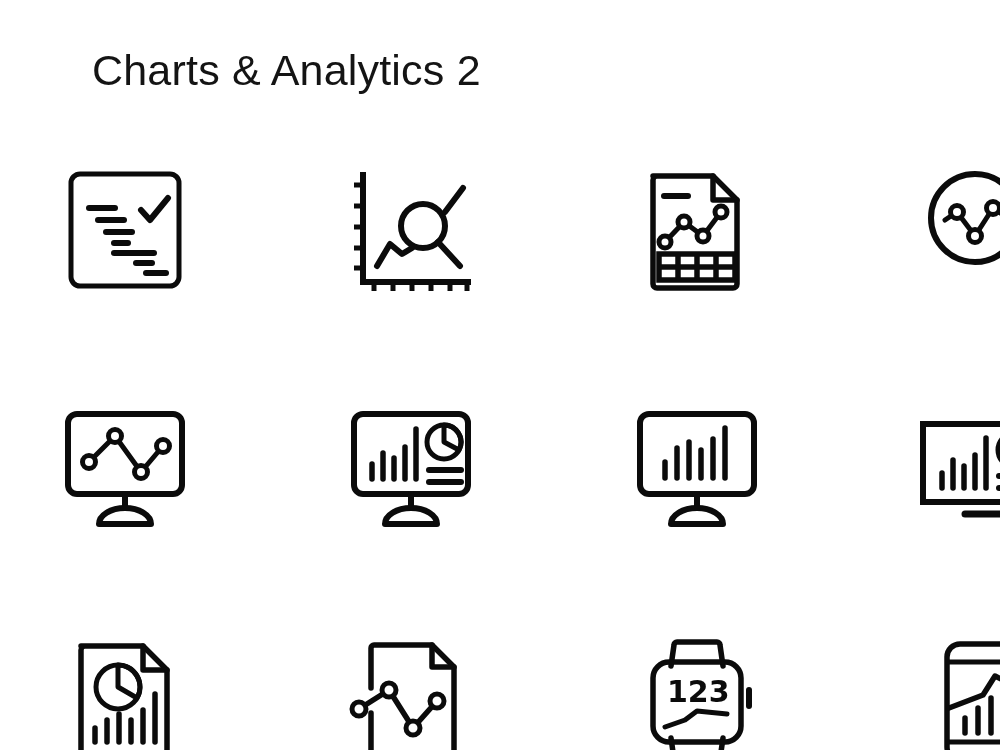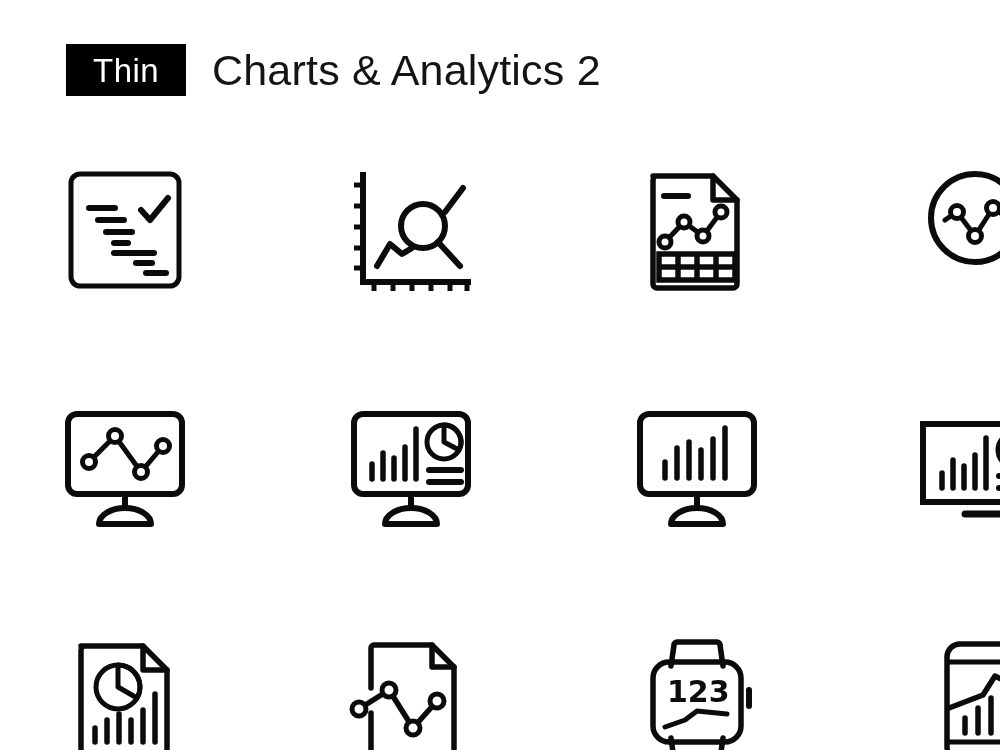--- a/index.html
+++ b/index.html
@@ -118,23 +118,20 @@
     fill: #0b0b0b;
     stroke: none;
   }
 </style>
 </head>
 <body>
 
 <div class="sheet">
 
   <div class="header">
-    <div class="style-badge">
-      <span>Thin</span>
-    </div>
     <div class="set-title">Charts &amp; Analytics 2</div>
   </div>
 
   <div class="icon-grid">
 
     <div class="icon-cell">
       <svg viewBox="0 0 140 140" role="img">
         <rect class="ico" x="16" y="14" width="108" height="112" rx="9" ry="9"></rect>
         <path class="ico-fill" d="M52 78 L78 52 L85 59 L52 92 Z" opacity="0"></path>
         <polyline class="ico" style="stroke-width:6" points="86,50 95,60 113,38"></polyline>

